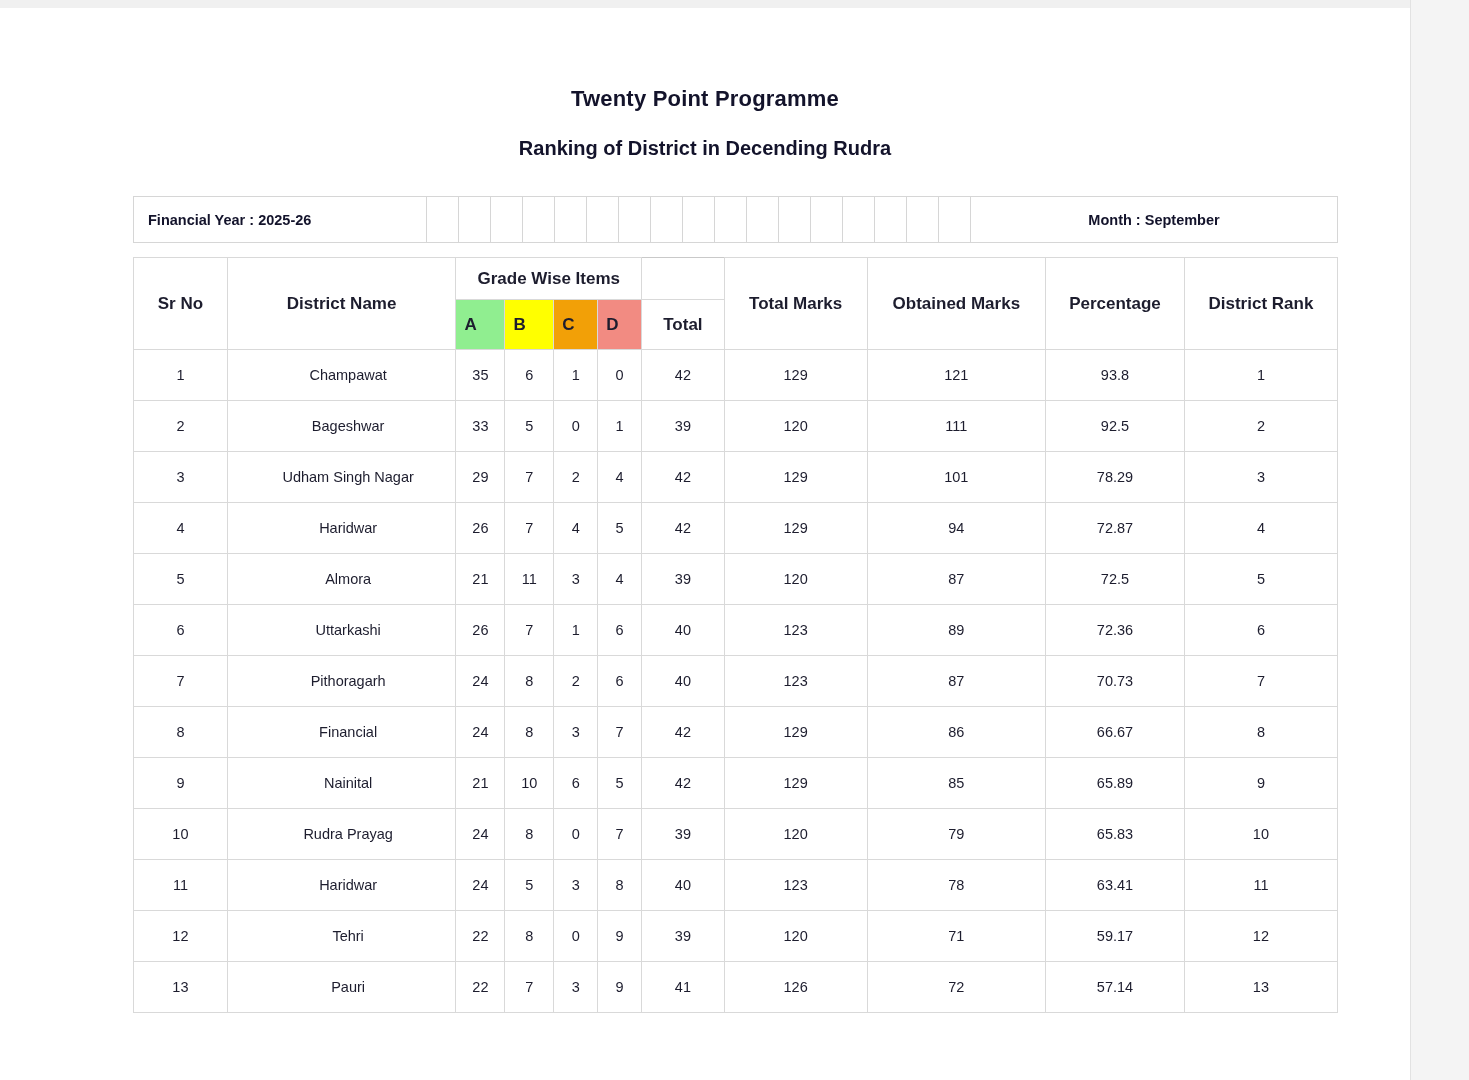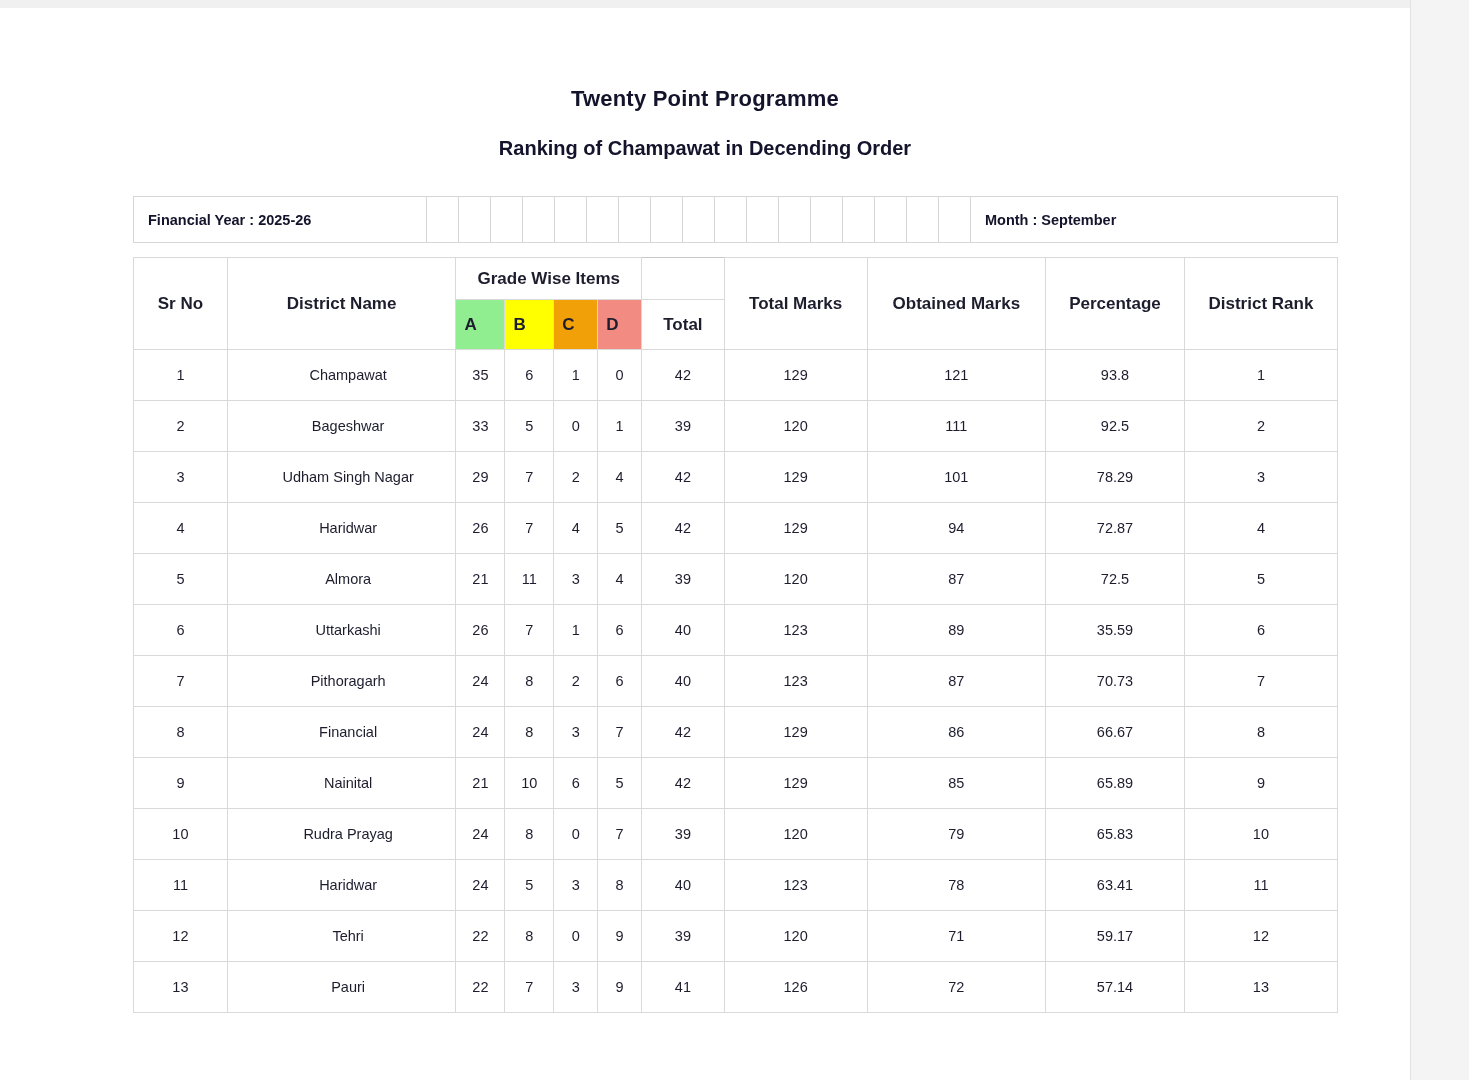--- a/index.html
+++ b/index.html
@@ -65,21 +65,21 @@
   .meta-table td {
     border: 1px solid #d6d6d6;
     height: 46px;
     font-size: 14.5px;
     font-weight: bold;
     color: #13132b;
     padding: 0 14px;
     box-sizing: border-box;
   }
   .meta-filler { padding: 0 !important; }
-  .meta-right { text-align: left; }
+  .meta-right { text-align: center; }
   .data-wrap {
     margin-top: 14px;
   }
   .data-table {
     width: 1205px;
     border: 1px solid #c9c9c9;
   }
   .data-table th, .data-table td {
     border: 1px solid #d9d9d9;
     font-size: 14px;
@@ -135,21 +135,21 @@
   col.c-pct { width: 136px; }
   col.c-rank { width: 150px; }
 </style>
 </head>
 <body>
 
 <div class="page">
 
   <div class="titles">
     <div class="title-main">Twenty Point Programme</div>
-    <div class="title-sub">Ranking of Champawat in Decending Order</div>
+    <div class="title-sub">Ranking of District in Decending Rudra</div>
   </div>
 
   <div class="content">
 
     <table class="meta-table">
       <tbody>
           <tr>
         <td style="width:293px;">Financial Year : 2025-26</td>
         <td class="meta-filler" style="width:32px;"></td>
         <td class="meta-filler" style="width:32px;"></td>
@@ -276,21 +276,21 @@
             <tr>
               <td>6</td>
               <td class="district">Uttarkashi</td>
               <td>26</td>
               <td>7</td>
               <td>1</td>
               <td>6</td>
               <td>40</td>
               <td>123</td>
               <td>89</td>
-              <td>35.59</td>
+              <td>72.36</td>
               <td>6</td>
             </tr>
             <tr>
               <td>7</td>
               <td class="district">Pithoragarh</td>
               <td>24</td>
               <td>8</td>
               <td>2</td>
               <td>6</td>
               <td>40</td>

